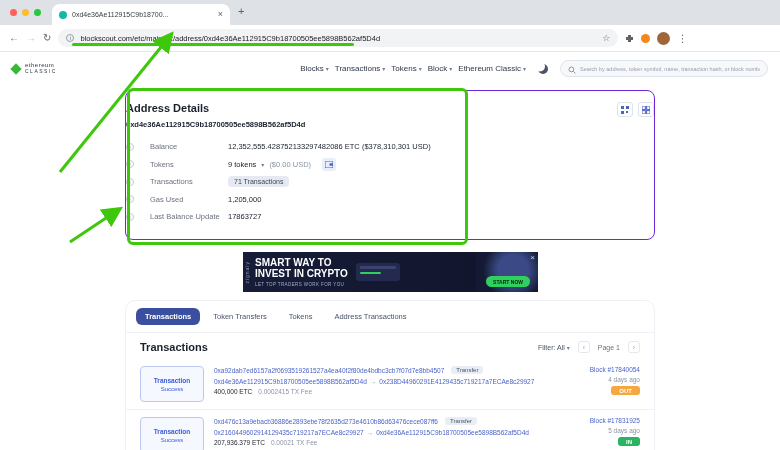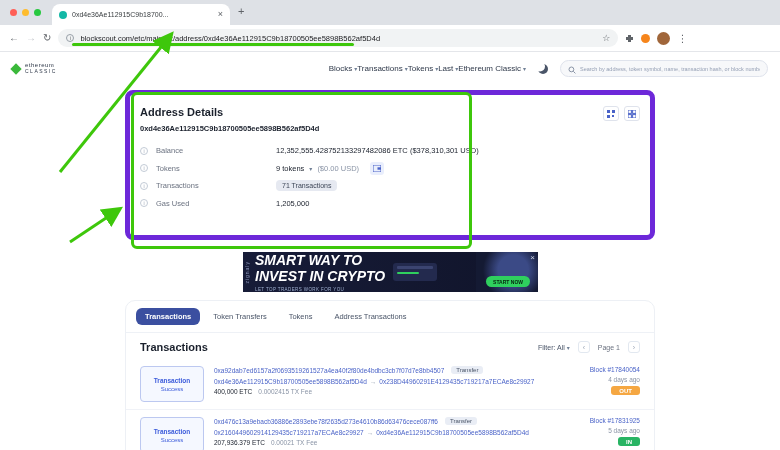--- a/index.html
+++ b/index.html
@@ -27,53 +27,53 @@
   .kebab{font-size:10px;color:#5f6368}
 
   
   .sitehdr{position:absolute;top:52px;left:0;right:0;height:33px;background:#fff;display:flex;align-items:center;gap:8px;padding:0 12px}
   .logo{display:flex;align-items:center;gap:5px}
   .logomark{width:8px;height:8px;background:#3ab83a;transform:rotate(45deg)}
   .logotxt{line-height:1.1}
   .logotxt .l1{font-size:6px;color:#2d3748;letter-spacing:.5px}
   .logotxt .l2{font-size:5px;color:#2d3748;letter-spacing:1.5px}
   .spacer{flex:1}
-  .nav{display:flex;align-items:center;gap:0}
+  .nav{display:flex;align-items:center;gap:6px}
   .navitem{display:flex;align-items:center;gap:2px;font-size:8px;color:#2d3748;cursor:pointer}
   .caret{font-size:6px;color:#718096}
   .moon{width:10px;height:10px;border-radius:50%;box-shadow:inset -3px -2.5px 0 0 #4a5568;margin:0 4px}
   .search{width:208px;height:17px;border:1px solid #dfe3ec;background:#f7f8fa;border-radius:9px;display:flex;align-items:center;gap:4px;padding:0 7px}
   .search input{border:0;outline:0;background:transparent;width:100%;font-size:5.5px;color:#4a5568;font-family:"Liberation Sans",sans-serif}
   .search input::placeholder{color:#96a0b5}
 
   
   .content{position:absolute;left:125px;top:90px;width:530px}
-  .card{position:relative;background:#fff;border:5px solid #6d28d9;border-radius:8px;padding:11px 10px;height:150px}
+  .card{position:relative;background:#fff;border:1px solid #6d28d9;border-radius:8px;padding:11px 0;height:150px}
   .cardtop{display:flex;align-items:flex-start}
   .cardtitle{font-size:11px;font-weight:bold}
   .cardicons{margin-left:auto;display:flex;gap:5px}
   .iconbtn{width:16px;height:15px;border:1px solid #dfe3ec;border-radius:3px;display:flex;align-items:center;justify-content:center;color:#4a63c8;background:#fff}
   .addr{font-size:7.5px;font-weight:bold;margin-top:3px}
   .rows{margin-top:9px}
   .row{display:flex;align-items:center;height:17.5px;font-size:7.5px}
-  .rlabel{width:136px;display:flex;align-items:center;gap:8px;color:#6b7280}
+  .rlabel{width:102px;display:flex;align-items:center;gap:16px;color:#6b7280}
   .info-i{width:8px;height:8px;border:1px solid #c3cbd6;border-radius:50%;color:#9aa5b5;font-size:5px;display:flex;align-items:center;justify-content:center;flex:none}
   .muted{color:#8a94a6}
   .badge{display:inline-block;background:#e6e9f1;color:#3d4657;font-size:7px;padding:2px 6px;border-radius:4px}
   .walletbtn{width:14px;height:13px;background:#e9eefc;border-radius:3px;display:flex;align-items:center;justify-content:center;margin-left:6px}
   .tok{display:flex;align-items:center;gap:5px}
 
   
   .annot-box{position:absolute;left:1px;top:-3px;width:341px;height:157px;border:3px solid #3ec70b;border-radius:6px;pointer-events:none;z-index:40}
 
   
   .ad{position:absolute;left:243px;top:252px;width:295px;height:40px;background:linear-gradient(90deg,#171c38,#10142a);overflow:hidden;display:flex;align-items:center;color:#fff}
   .adbrand{writing-mode:vertical-rl;transform:rotate(180deg);font-size:5px;color:#8b94b8;letter-spacing:1px;padding:2px 1px;flex:none}
   .adtxt{margin-left:4px;line-height:1.15;flex:none}
-  .adt1{font-size:14px;font-weight:bold;font-style:italic}
+  .adt1{font-size:10px;font-weight:bold;}
   .adsub{font-size:4.5px;color:#9fb0d0;letter-spacing:.4px;margin-top:2px}
   .adwidget{width:44px;height:18px;background:#232a4e;border-radius:3px;margin-left:8px;flex:none;padding:3px 4px}
   .adwidget .wline{height:2.5px;border-radius:1px;background:#3b4470;margin-bottom:3px}
   .adwidget .wline.gr{background:#2fd05e;width:60%}
   .adperson{position:absolute;right:0;top:0;bottom:0;width:62px;background:radial-gradient(circle at 60% 45%,#3b4a86 0 35%,#141a33 70%)}
   .adcta{position:absolute;right:8px;bottom:5px;background:#2fd05e;color:#06250f;font-size:5px;font-weight:bold;padding:2.5px 7px;border-radius:8px;z-index:2}
   .adclose{position:absolute;top:1px;right:3px;color:#cfd6e4;font-size:8px;z-index:2}
 
   
   .txcard{position:absolute;left:125px;top:300px;width:530px;height:160px;background:#fff;border:1px solid #edf0f5;border-radius:10px}
@@ -157,21 +157,21 @@
       </span>
     <span class="navitem">
         <span>Transactions</span>
         <span class="caret">▾</span>
       </span>
     <span class="navitem">
         <span>Tokens</span>
         <span class="caret">▾</span>
       </span>
     <span class="navitem">
-        <span>Last</span>
+        <span>Block</span>
         <span class="caret">▾</span>
       </span>
     <span class="navitem">
         <span>Ethereum Classic</span>
         <span class="caret">▾</span>
       </span>
   </div>
   <span class="moon"></span>
   <div class="search">
     <span>
@@ -242,20 +242,27 @@
           </span>
         <span class="badge">71 Transactions</span>
       </div>
       <div class="row">
         <span class="rlabel">
             <span class="info-i">i</span>
             <span>Gas Used</span>
           </span>
         <span>1,205,000</span>
       </div>
+      <div class="row">
+        <span class="rlabel">
+            <span class="info-i">i</span>
+            <span>Last Balance Update</span>
+          </span>
+        <span>17863727</span>
+      </div>
     </div>
   </div>
 </div>
 
 <div class="ad">
   <span class="adbrand">zignaly</span>
   <span class="adtxt">
     <div class="adt1">SMART WAY TO</div>
     <div class="adt1">INVEST IN CRYPTO</div>
     <div class="adsub">LET TOP TRADERS WORK FOR YOU</div>

